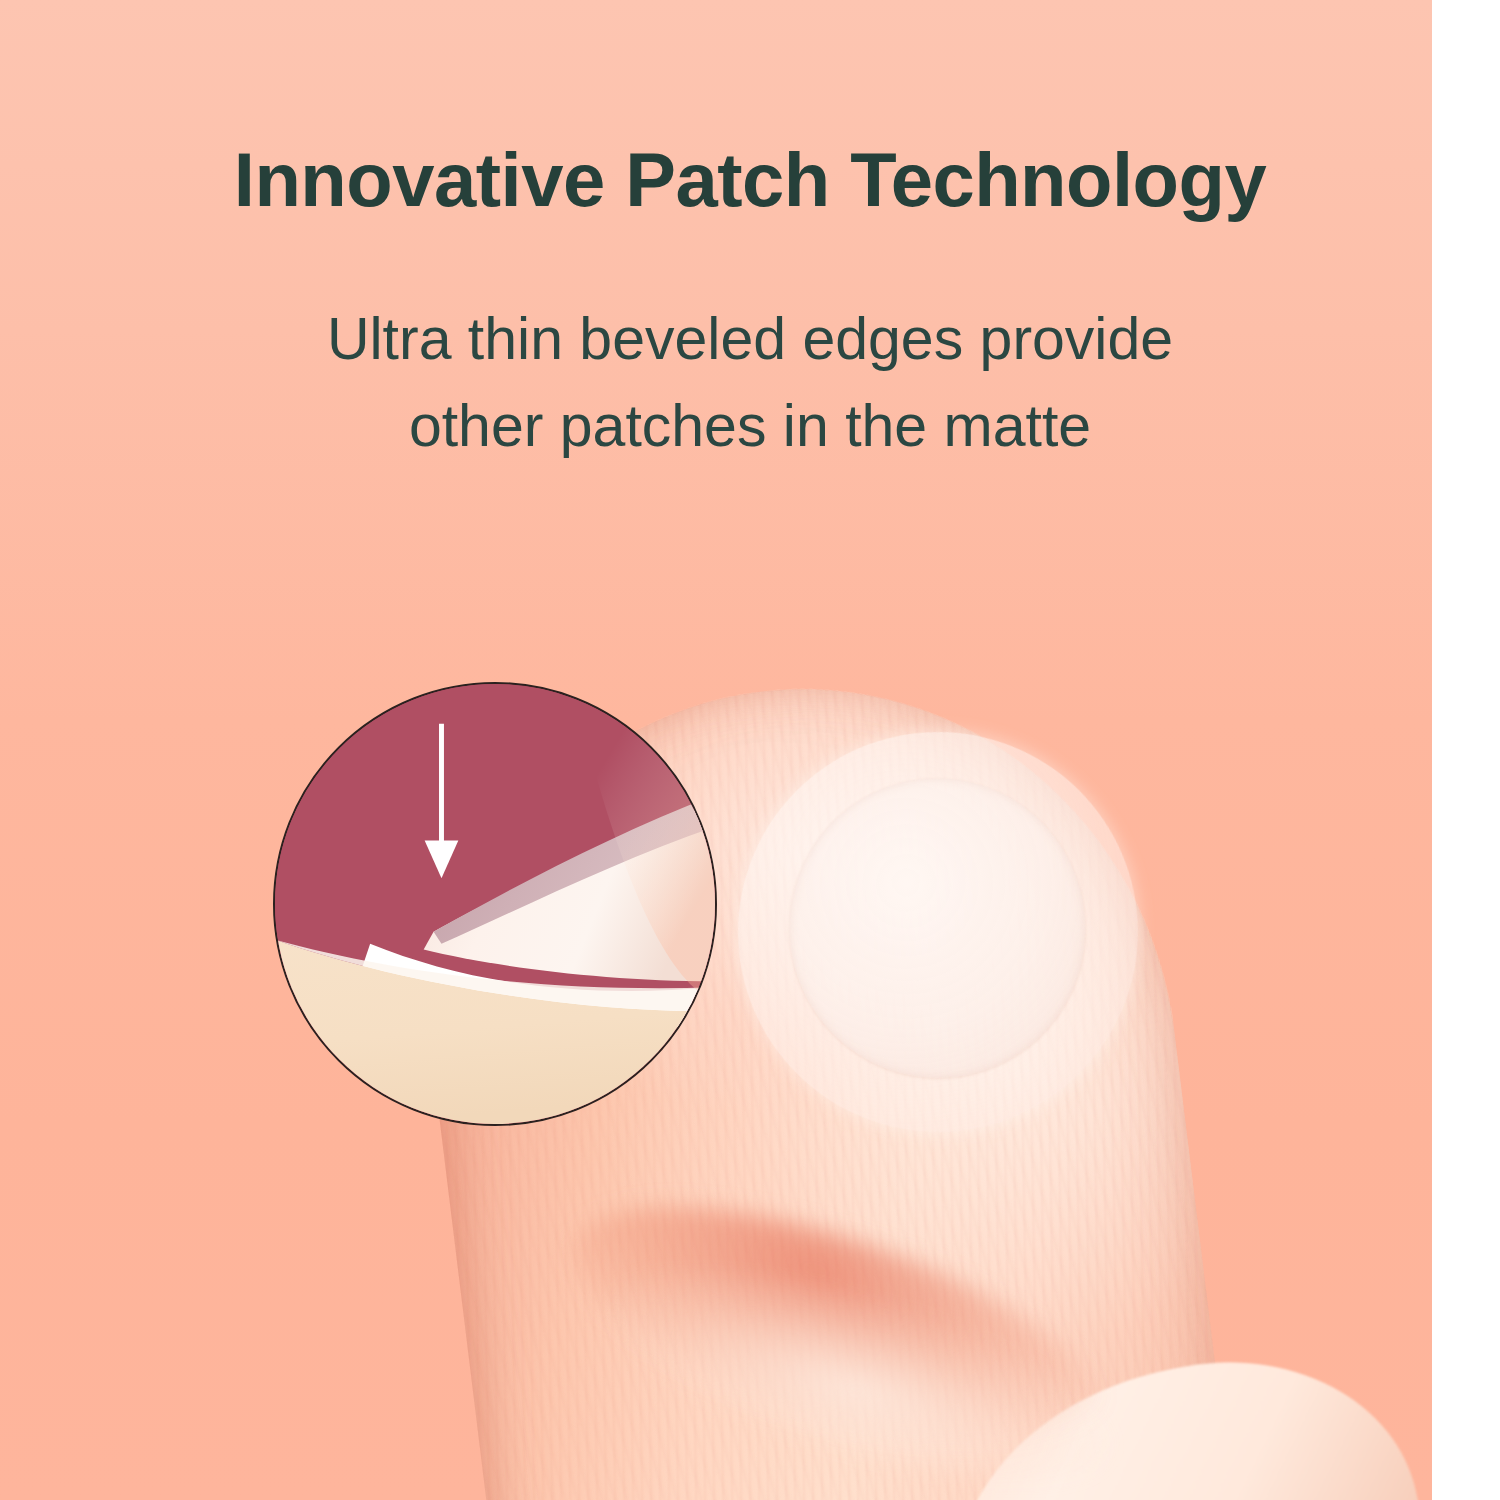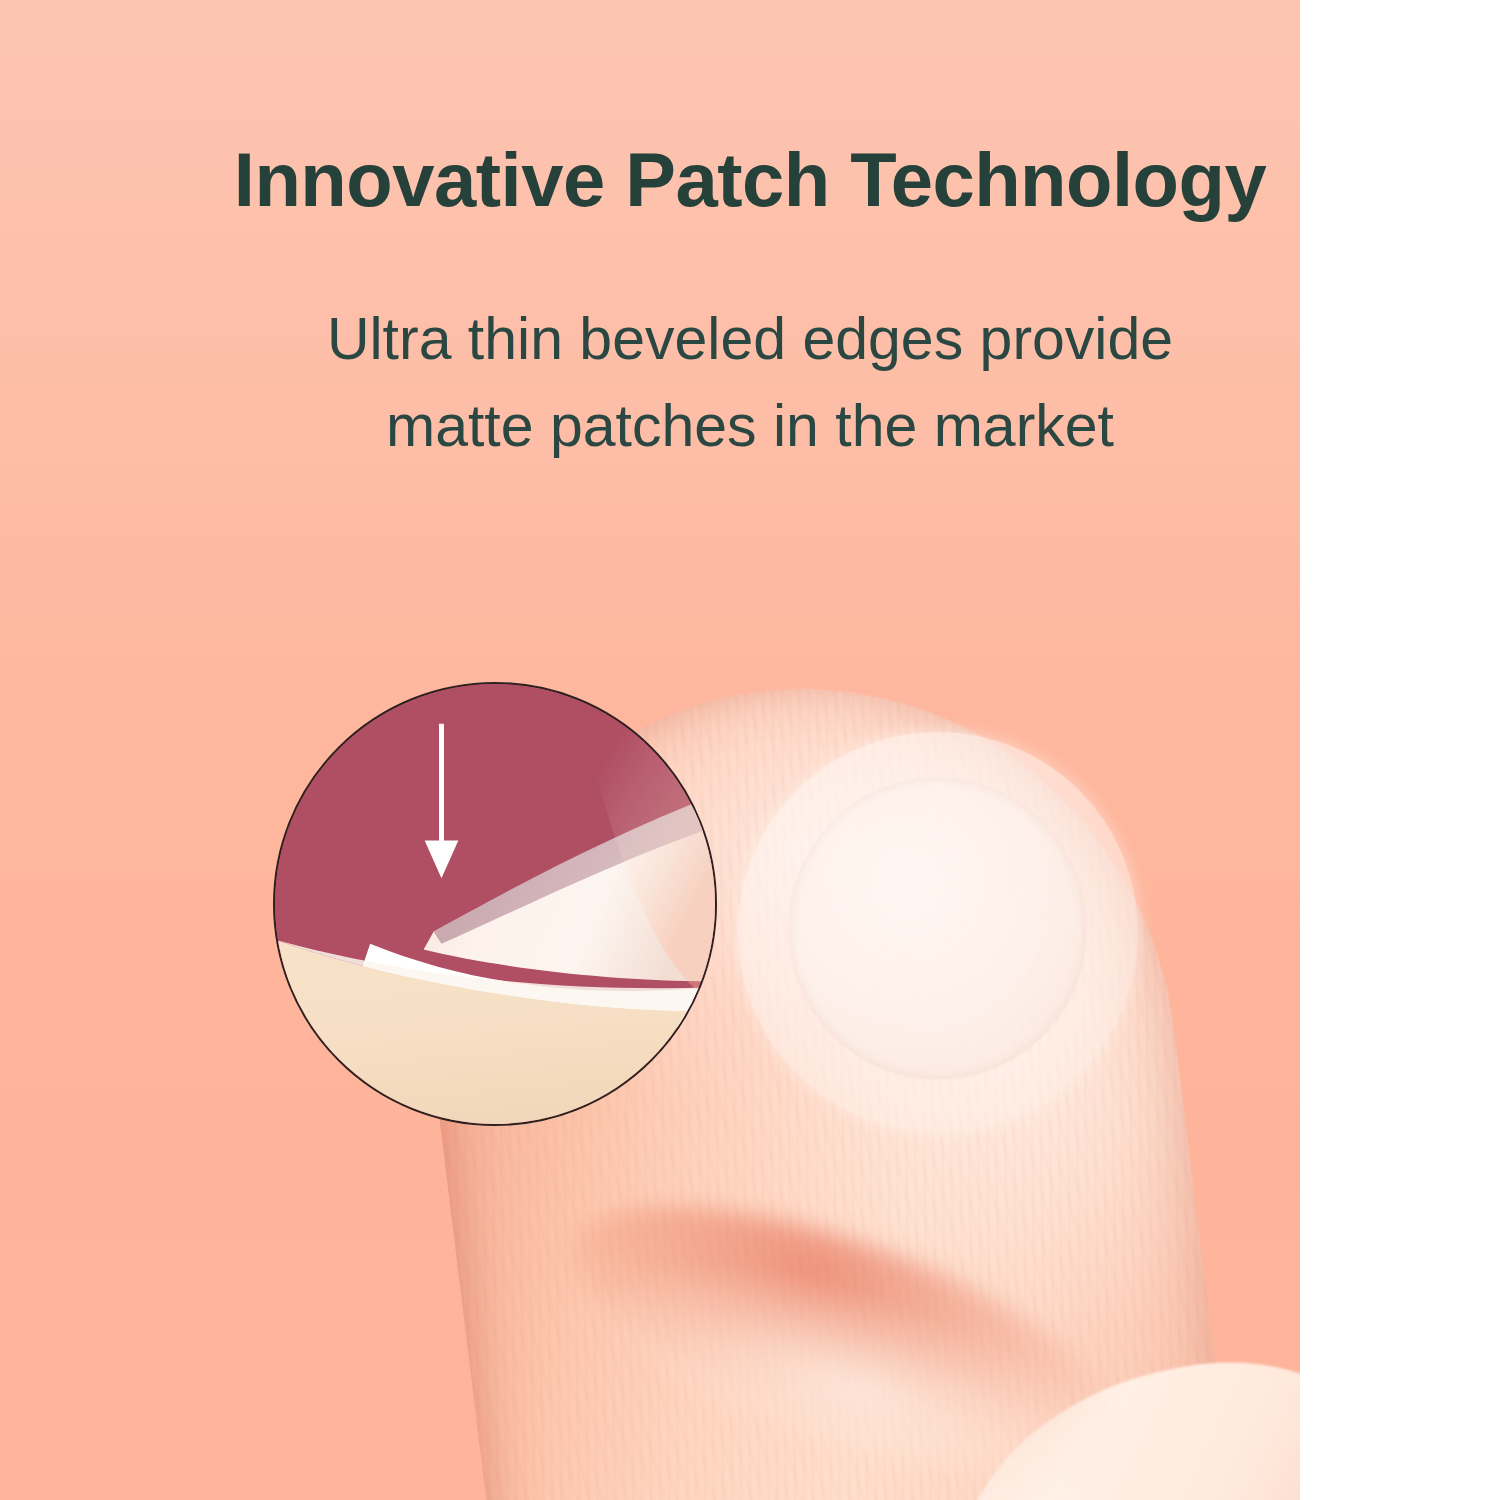--- a/index.html
+++ b/index.html
@@ -2,21 +2,21 @@
 <html><head>
 <meta charset="utf-8">
 <style>
   html, body {
     margin: 0;
     padding: 0;
     background: #ffffff;
   }
   #canvas {
     position: relative;
-    width: 1300px;
+    width: 1432px;
     height: 1500px;
     overflow: hidden;
     font-family: "Liberation Sans", sans-serif;
     background: linear-gradient(180deg, #fdc5b1 0%, #fdbfa9 22%, #feb79e 48%, #feb49a 75%, #feb59c 100%);
   }
 
   
   .headline {
     position: absolute;
     top: 138px;
@@ -204,21 +204,21 @@
 </style>
 </head>
 <body>
 
 <div id="canvas">
 
   <div class="headline">Innovative Patch Technology</div>
 
   <div class="subhead">
     <span class="ln">Ultra thin beveled edges provide</span>
-    <span class="ln">matte patches in the market</span>
+    <span class="ln">other patches in the matte</span>
   </div>
 
   <div class="photo-stage">
 
     <div class="finger">
       <div class="finger-ridges"></div>
       <div class="finger-ridges2"></div>
     </div>
     <div class="finger-edge-shadow"></div>
     <div class="nail"></div>

